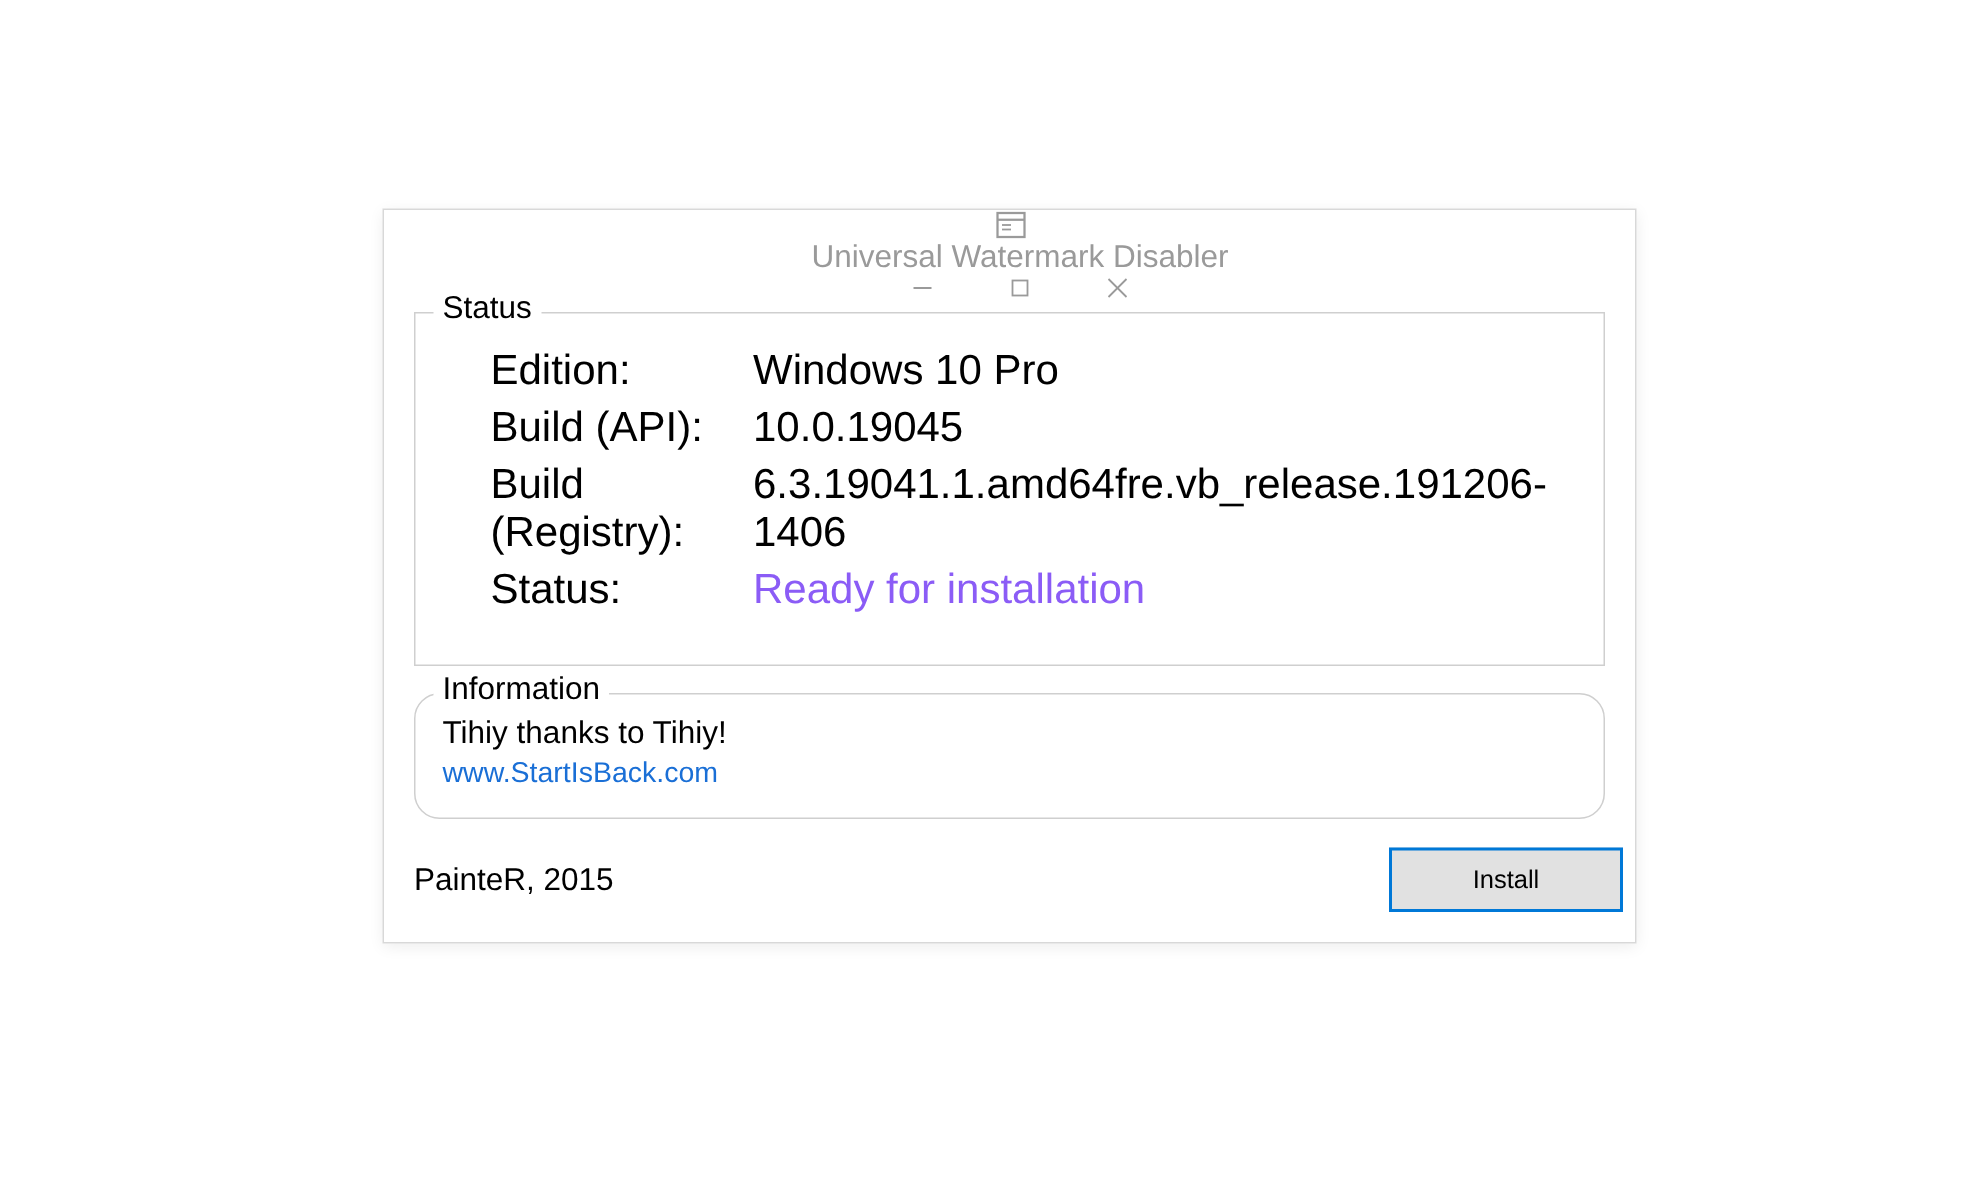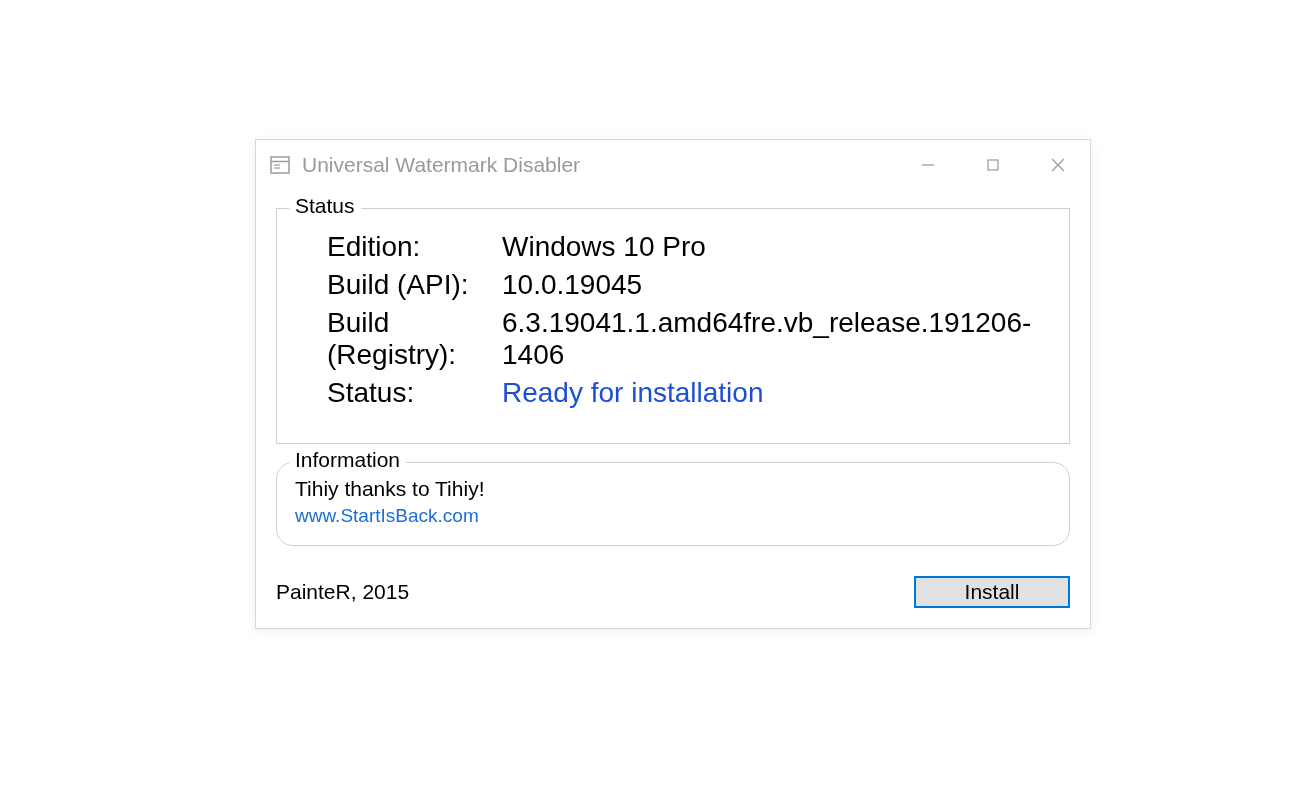--- a/index.html
+++ b/index.html
@@ -22,20 +22,21 @@
       height: 490px;
       background: #ffffff;
       border: 1px solid #d8d8d8;
       box-shadow: 0 2px 10px rgba(0,0,0,0.08);
     }
     .titlebar {
       height: 50px;
       display: flex;
       align-items: center;
       padding-left: 14px;
+      flex-direction: column;
     }
     .titlebar-icon {
       width: 20px;
       height: 20px;
       margin-right: 12px;
       flex-shrink: 0;
     }
     .titlebar-title {
       font-size: 21px;
       color: #9a9a9a;
@@ -81,52 +82,52 @@
     }
     .status-grid {
       display: grid;
       grid-template-columns: 175px 1fr;
       row-gap: 6px;
       font-size: 28px;
       color: #000000;
       margin-left: 32px;
     }
     .status-value-green {
-      color: #1d4ed8;
+      color: #8b5cf6;
     }
     .info-text {
       font-size: 21px;
       color: #000000;
       margin-bottom: 4px;
     }
     .info-link {
       font-size: 19px;
       color: #1a6fd6;
       text-decoration: none;
       cursor: pointer;
     }
     .footer {
       position: absolute;
       bottom: 20px;
       left: 20px;
-      right: 20px;
+      right: 8px;
       display: flex;
       align-items: center;
       justify-content: space-between;
     }
     .footer-credit {
       font-size: 21px;
       color: #000000;
     }
     .install-button {
       width: 156px;
-      height: 32px;
+      height: 43px;
       background: #e1e1e1;
       border: 2px solid #0078d7;
-      font-size: 21px;
+      font-size: 17px;
       color: #000000;
       font-family: inherit;
       cursor: pointer;
     }
     .groupbox.info {
       padding: 14px 18px 18px 18px;
       border-radius: 17px;
     }
   </style>
 </head>

